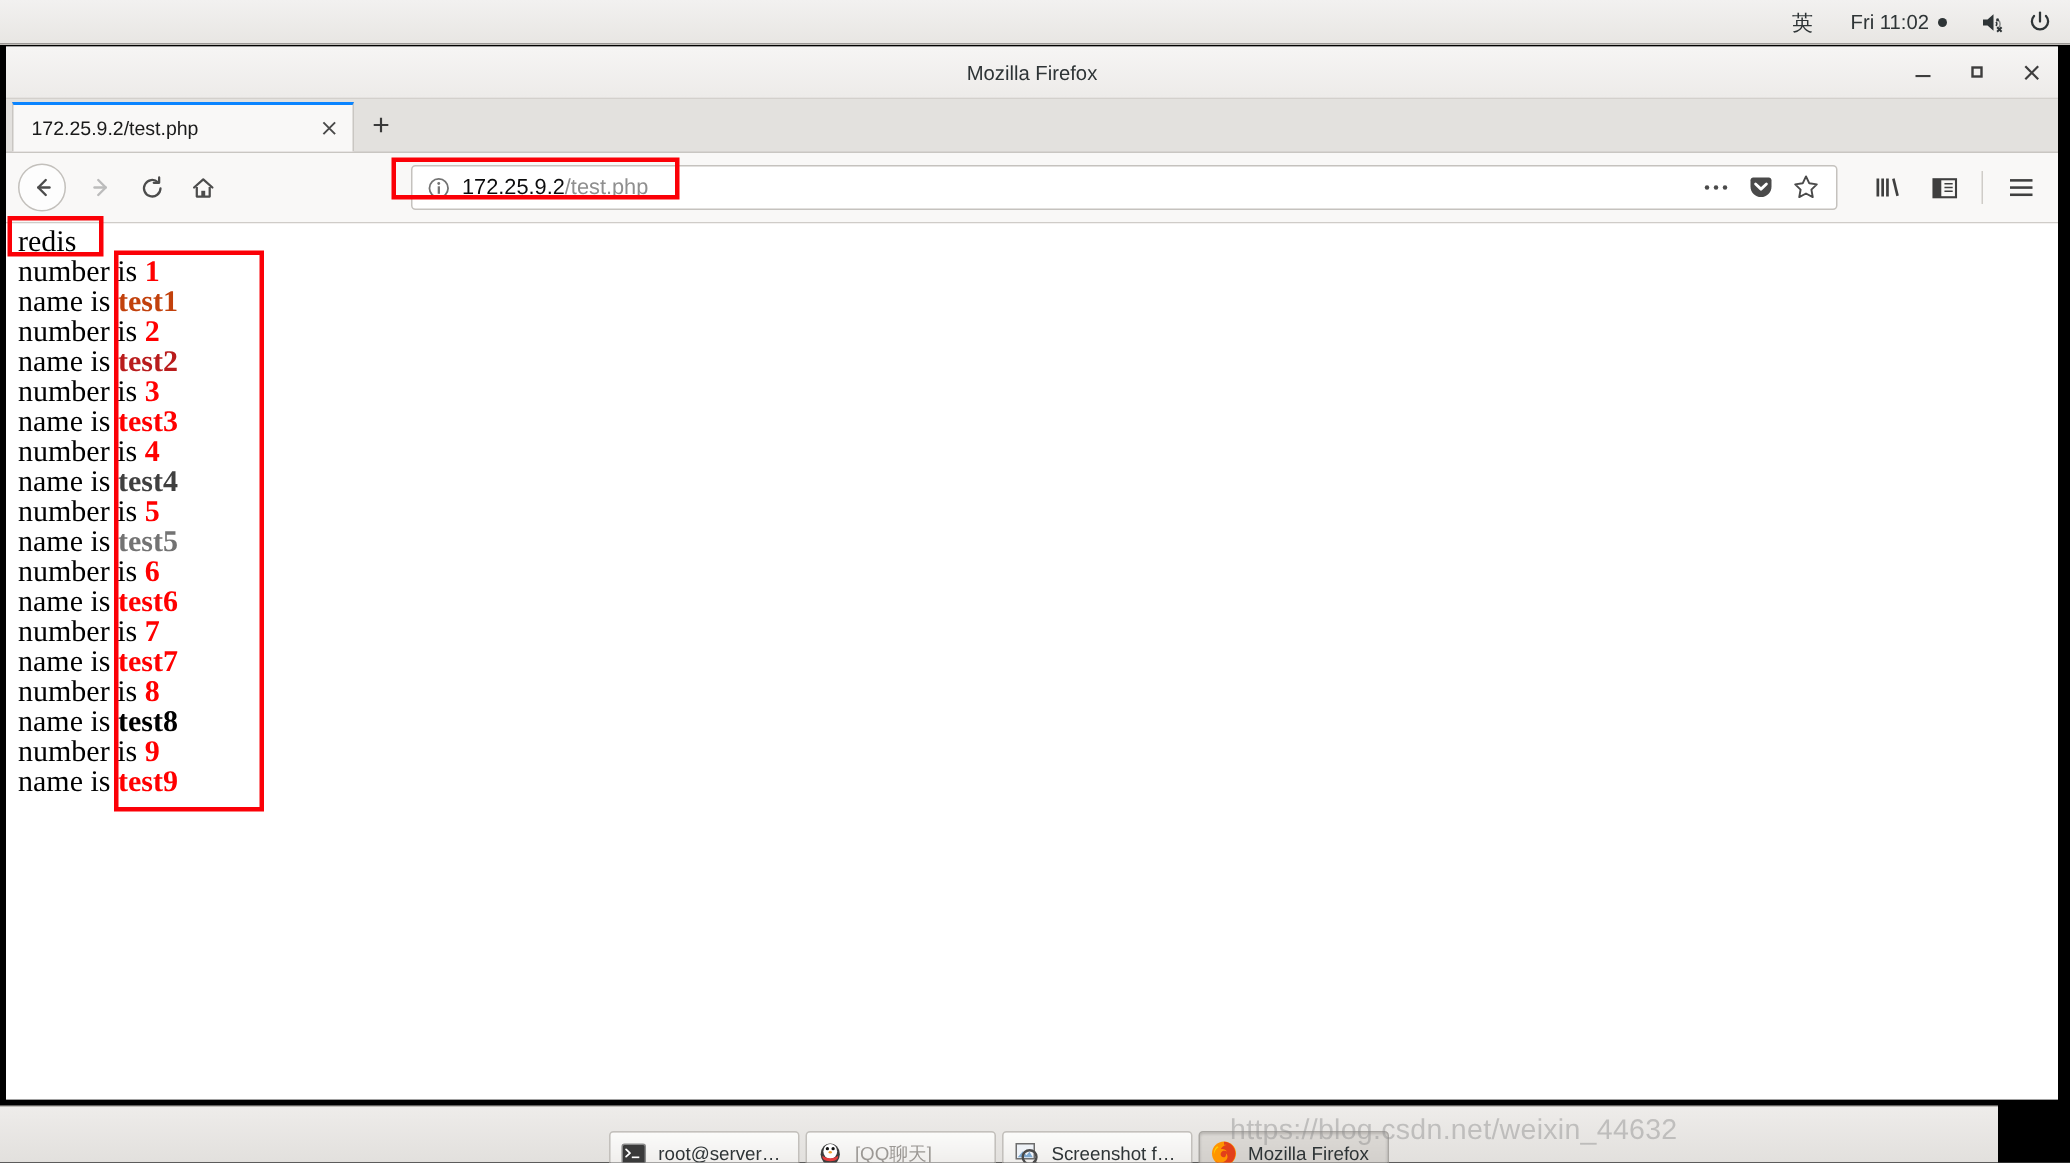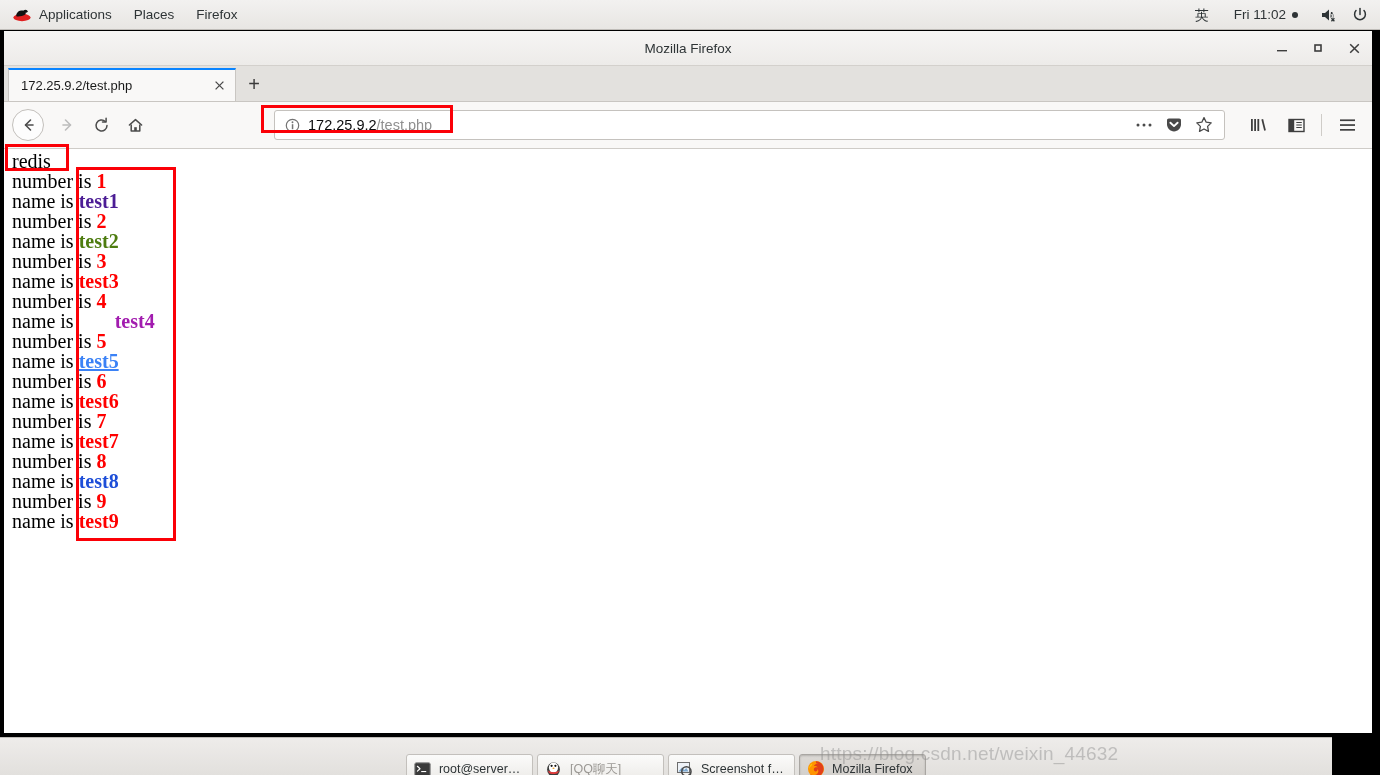--- a/index.html
+++ b/index.html
@@ -350,32 +350,20 @@
   }
 
   svg { display: block; }
 </style>
 </head>
 <body>
 
 <div class="screen">
 
   <div class="top-panel">
-    <div class="top-left">
-      <div class="redhat-logo">
-        <svg width="20" height="14" viewBox="0 0 20 14">
-          <ellipse cx="10" cy="9.5" rx="8.6" ry="3.7" fill="#e02020"></ellipse>
-          <path d="M4.4 8.2c-0.6-2.2 1.3-4.6 3.6-5.4 2.2-0.8 4.4-0.2 5.4 1.3 0.8 1.2 0.3 2.3-0.9 2.9-1.6 0.8-5.8 1.9-8.1 1.2z" fill="#111"></path>
-          <ellipse cx="13.4" cy="3.3" rx="2.2" ry="1.5" fill="#111"></ellipse>
-        </svg>
-      </div>
-      <div class="panel-item first">Applications</div>
-      <div class="panel-item">Places</div>
-      <div class="panel-item">Firefox</div>
-    </div>
 
     <div class="top-right">
       <div class="panel-item ime">英</div>
       <div class="panel-item" style="padding:16px 14px;">
         <span>Fri 11:02</span>
         <span class="clock-dot"></span>
       </div>
       <div class="panel-item" style="padding:0 8px;">
         <svg width="18" height="16" viewBox="0 0 18 16">
           <path d="M2 6h3l4-3.5v11L5 10H2z" fill="#2e3436"></path>
@@ -518,35 +506,35 @@
           </svg>
         </div>
       </div>
     </div>
 
     <div class="content">
       <div class="page-body">
         <div class="page-line">redis</div>
         <div id="page-lines">
             <div class="page-line"><span>number is </span><span class="val" style="color: rgb(255, 0, 0);">1</span></div>
-            <div class="page-line"><span>name is </span><span class="val" style="color: #4c1d95; margin-top: 37px;">test1</span></div>
+            <div class="page-line"><span>name is </span><span class="val" style="color: #c2410c; margin-top: 37px;">test1</span></div>
             <div class="page-line"><span>number is </span><span class="val" style="color: rgb(255, 0, 0);">2</span></div>
-            <div class="page-line"><span>name is </span><span class="val" style="color: #4d7c0f;">test2</span></div>
+            <div class="page-line"><span>name is </span><span class="val" style="color: #b91c1c;">test2</span></div>
             <div class="page-line"><span>number is </span><span class="val" style="color: rgb(255, 0, 0);">3</span></div>
             <div class="page-line"><span>name is </span><span class="val" style="color: rgb(255, 0, 0);">test3</span></div>
             <div class="page-line"><span>number is </span><span class="val" style="color: rgb(255, 0, 0);">4</span></div>
-            <div class="page-line"><span>name is </span><span class="val" style="color: #a21caf; margin-left: 36px;">test4</span></div>
+            <div class="page-line"><span>name is </span><span class="val" style="color: #404040;">test4</span></div>
             <div class="page-line"><span>number is </span><span class="val" style="color: rgb(255, 0, 0);">5</span></div>
-            <div class="page-line"><span>name is </span><span class="val" style="color: #3b82f6; text-decoration: underline;">test5</span></div>
+            <div class="page-line"><span>name is </span><span class="val" style="color: #737373;">test5</span></div>
             <div class="page-line"><span>number is </span><span class="val" style="color: rgb(255, 0, 0);">6</span></div>
             <div class="page-line"><span>name is </span><span class="val" style="color: rgb(255, 0, 0);">test6</span></div>
             <div class="page-line"><span>number is </span><span class="val" style="color: rgb(255, 0, 0);">7</span></div>
             <div class="page-line"><span>name is </span><span class="val" style="color: rgb(255, 0, 0);">test7</span></div>
             <div class="page-line"><span>number is </span><span class="val" style="color: rgb(255, 0, 0);">8</span></div>
-            <div class="page-line"><span>name is </span><span class="val" style="color: #1d4ed8;">test8</span></div>
+            <div class="page-line"><span>name is </span><span class="val" style="color: #000000;">test8</span></div>
             <div class="page-line"><span>number is </span><span class="val" style="color: rgb(255, 0, 0);">9</span></div>
             <div class="page-line"><span>name is </span><span class="val" style="color: rgb(255, 0, 0);">test9</span></div>
           </div>
       </div>
     </div>
   </div>
 
   <div id="annot-layer">
       <div class="annot" style="left: 261px; top: 105px; width: 192px; height: 28px; border-color: rgb(251, 0, 7);"></div>
       <div class="annot" style="left: 5px; top: 144px; width: 64px; height: 27px; border-color: rgb(251, 0, 7);"></div>

